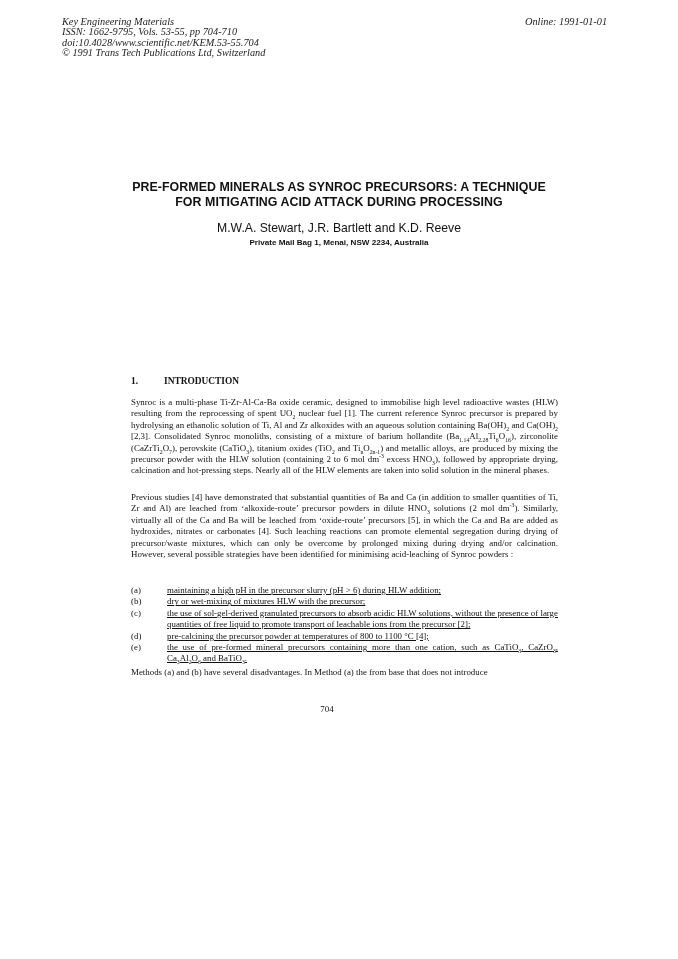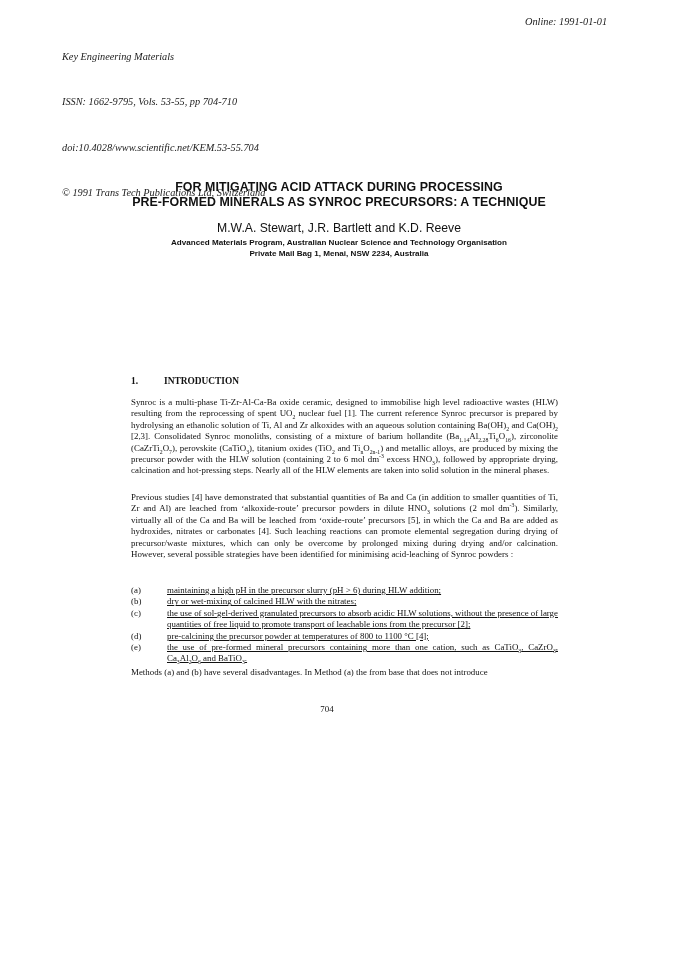--- a/index.html
+++ b/index.html
@@ -1,19 +1,19 @@
 <!DOCTYPE html>
 <html><head>
 <meta charset="utf-8">
 <style>
   html, body { margin: 0; padding: 0; background: #ffffff; }
   body { width: 678px; height: 959px; position: relative; overflow: hidden; color: #111; }
   .hdr { position: absolute; font-family: "Liberation Serif", serif; font-style: italic; font-size: 10.3px; line-height: 10.3px; color: #222; }
   .hdr-left { left: 62px; top: 17px; }
-  .hdr-left div { white-space: nowrap; margin-top: 35px; }
+  .hdr-left div { white-space: nowrap; }
   .hdr-right { left: 525px; top: 17px; white-space: nowrap; }
   .title { position: absolute; left: 0; width: 678px; top: 180px; text-align: center; font-family: "Liberation Sans", sans-serif; font-weight: bold; font-size: 12.4px; line-height: 15px; color: #111; letter-spacing: 0.05px; }
   .authors { position: absolute; left: 0; width: 678px; top: 221px; text-align: center; font-family: "Liberation Sans", sans-serif; font-size: 12.2px; line-height: 14px; color: #111; }
   .affil { position: absolute; left: 0; width: 678px; top: 237px; text-align: center; font-family: "Liberation Sans", sans-serif; font-size: 8.1px; line-height: 11px; color: #111; font-weight: bold; }
   .sec { position: absolute; left: 131px; top: 375px; font-family: "Liberation Serif", serif; font-weight: bold; font-size: 9.4px; line-height: 12px; white-space: nowrap; }
   .sec .num { display: inline-block; width: 33px; }
   .para { position: absolute; left: 131px; width: 427px; font-family: "Liberation Serif", serif; font-size: 8.9px; line-height: 11.4px; text-align: justify; color: #111; }
   .p1 { top: 397px; }
   .p2 { top: 492px; }
   .list { position: absolute; left: 131px; width: 427px; top: 585px; font-family: "Liberation Serif", serif; font-size: 8.9px; line-height: 11.4px; color: #111; }
@@ -29,47 +29,46 @@
 
 <div class="hdr hdr-left">
   <div>Key Engineering Materials</div>
   <div>ISSN: 1662-9795, Vols. 53-55, pp 704-710</div>
   <div>doi:10.4028/www.scientific.net/KEM.53-55.704</div>
   <div>© 1991 Trans Tech Publications Ltd, Switzerland</div>
 </div>
 <div class="hdr hdr-right">Online: 1991-01-01</div>
 
 <div class="title">
+  <div>PRE-FORMED MINERALS AS SYNROC PRECURSORS: A TECHNIQUE</div>
   <div>FOR MITIGATING ACID ATTACK DURING PROCESSING</div>
-  <div>PRE-FORMED MINERALS AS SYNROC PRECURSORS: A TECHNIQUE</div>
 </div>
 
 <div class="authors">M.W.A. Stewart, J.R. Bartlett and K.D. Reeve</div>
 
 <div class="affil">
-  <div>Advanced Materials Program, Australian Nuclear Science and Technology Organisation</div>
   <div>Private Mail Bag 1, Menai, NSW 2234, Australia</div>
 </div>
 
 <div class="sec">
   <span class="num">1.</span><span>INTRODUCTION</span>
 </div>
 
 <div class="para p1"><span>Synroc is a multi-phase Ti-Zr-Al-Ca-Ba oxide ceramic, designed to immobilise high level radioactive wastes (HLW) resulting from the reprocessing of spent UO</span><sub>2</sub><span> nuclear fuel [1]. The current reference Synroc precursor is prepared by hydrolysing an ethanolic solution of Ti, Al and Zr alkoxides with an aqueous solution containing Ba(OH)</span><sub>2</sub><span> and Ca(OH)</span><sub>2</sub><span> [2,3]. Consolidated Synroc monoliths, consisting of a mixture of barium hollandite (Ba</span><sub>1.14</sub><span>Al</span><sub>2.28</sub><span>Ti</span><sub>6</sub><span>O</span><sub>16</sub><span>), zirconolite (CaZrTi</span><sub>2</sub><span>O</span><sub>7</sub><span>), perovskite (CaTiO</span><sub>3</sub><span>), titanium oxides (TiO</span><sub>2</sub><span> and Ti</span><sub>n</sub><span>O</span><sub>2n-1</sub><span>) and metallic alloys, are produced by mixing the precursor powder with the HLW solution (containing 2 to 6 mol dm</span><sup>-3</sup><span> excess HNO</span><sub>3</sub><span>), followed by appropriate drying, calcination and hot-pressing steps. Nearly all of the HLW elements are taken into solid solution in the mineral phases.</span></div>
 
 <div class="para p2"><span>Previous studies [4] have demonstrated that substantial quantities of Ba and Ca (in addition to smaller quantities of Ti, Zr and Al) are leached from ‘alkoxide-route’ precursor powders in dilute HNO</span><sub>3</sub><span> solutions (2 mol dm</span><sup>-3</sup><span>). Similarly, virtually all of the Ca and Ba will be leached from ‘oxide-route’ precursors [5], in which the Ca and Ba are added as hydroxides, nitrates or carbonates [4]. Such leaching reactions can promote elemental segregation during drying of precursor/waste mixtures, which can only be overcome by prolonged mixing during drying and/or calcination. However, several possible strategies have been identified for minimising acid-leaching of Synroc powders :</span></div>
 
 <div class="list">
   <div class="li">
     <span class="lab">(a)</span>
     <span class="txt">maintaining a high pH in the precursor slurry (pH &gt; 6) during HLW addition;</span>
   </div>
   <div class="li">
     <span class="lab">(b)</span>
-    <span class="txt">dry or wet-mixing of calcined HLW with the nitrates;</span>
+    <span class="txt">dry or wet-mixing of mixtures HLW with the precursor;</span>
   </div>
   <div class="li">
     <span class="lab">(c)</span>
     <span class="txt">the use of sol-gel-derived granulated precursors to absorb acidic HLW solutions, without the presence of large quantities of free liquid to promote transport of leachable ions from the precursor [2];</span>
   </div>
   <div class="li">
     <span class="lab">(d)</span>
     <span class="txt">pre-calcining the precursor powder at temperatures of 800 to 1100 °C [4];</span>
   </div>
   <div class="li">

